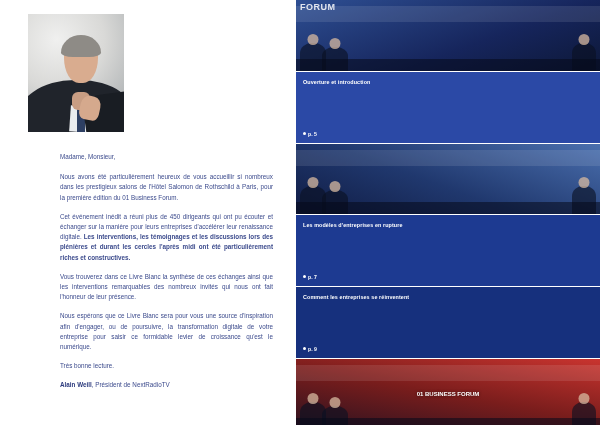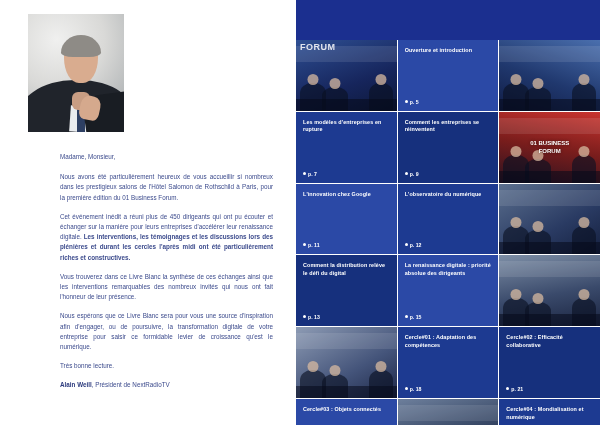--- a/index.html
+++ b/index.html
@@ -149,25 +149,24 @@
   .right {
     position: relative;
     width: 304px;
     height: 425px;
     background: #1b2f8f;
   }
   .grid {
     position: absolute;
     inset: 0;
     display: grid;
-    grid-template-columns: repeat(3, 1fr);
+    grid-template-columns: repeat(1, 1fr);
     grid-auto-rows: 70.8px;
     gap: 1px;
     background: #ffffff;
-    margin-top: 40px;
   }
   .cell {
     position: relative;
     overflow: hidden;
   }
   .cell.text {
     background: #1d3a91;
     color: #ffffff;
     padding: 7px 6px 6px 7px;
     box-sizing: border-box;

